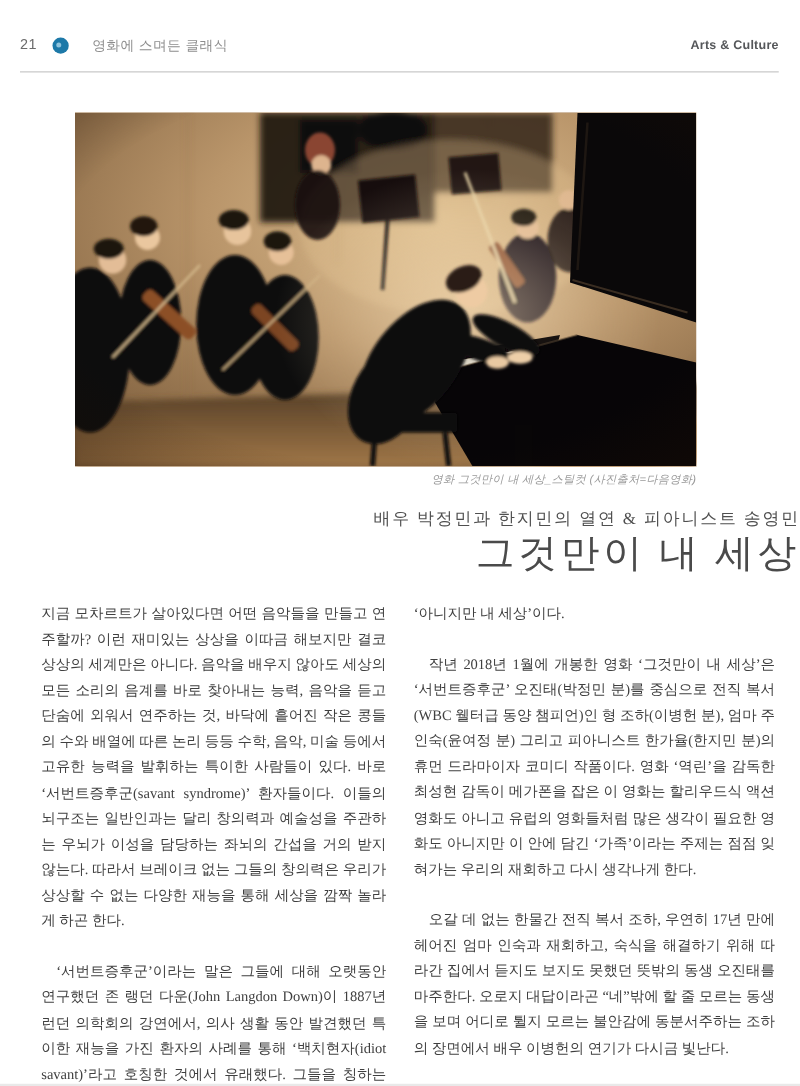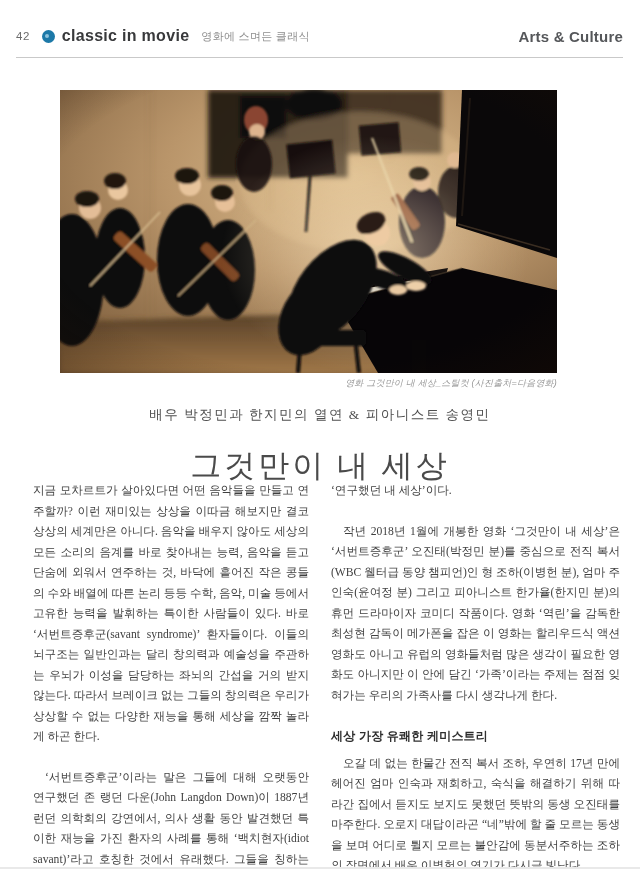--- a/index.html
+++ b/index.html
@@ -19,43 +19,43 @@
     width:13px;height:13px;border-radius:50%;background:#1d79a8;
     margin-left:12px;margin-right:7px;position:relative;flex:0 0 auto;
   }
   .bullet::after{
     content:"";position:absolute;left:3px;top:4px;width:4px;height:4px;
     border-radius:50%;background:#8ec3dd;
   }
   .section-title{font-size:16px;font-weight:bold;color:#38393b;letter-spacing:.3px;}
   .section-tagline{font-size:11px;color:#8d8d8d;margin-left:12px;letter-spacing:.3px;text-align:center;}
   .header-spacer{flex:1;}
-  .right-label{font-size:15px;font-weight:bold;color:#55575a;letter-spacing:.2px;}
+  .right-label{font-size:10px;font-weight:bold;color:#55575a;letter-spacing:.2px;}
   .rule{
     position:absolute;top:57px;left:16px;right:17px;height:0;
     border-top:1px solid #c9c9c9;
   }
   
   .photo{
     position:absolute;left:60px;top:90px;width:497px;height:283px;
     overflow:hidden;background:#a9855c;
   }
   .photo svg{display:block;}
   .caption{
     position:absolute;top:377px;right:83px;
     font-family:"Liberation Sans","DejaVu Sans",sans-serif;
     font-size:9px;color:#9a9a9a;letter-spacing:.2px;font-style:italic;
   }
   
   .kicker{
-    position:absolute;top:406px;left:0;width:640px;text-align:center;
+    position:absolute;top:406px;left:0;width:640px;text-align:right;
     font-size:13.5px;color:#4f4f4f;letter-spacing:1.5px;
   }
   .title{
-    position:absolute;top:424px;left:0;width:640px;text-align:center;
+    position:absolute;top:401px;left:0;width:640px;text-align:right;
     font-size:31px;color:#4a4a4a;letter-spacing:3px;font-weight:normal;
   }
   
   .col{
     position:absolute;top:481px;
     font-size:11.6px;line-height:20.5px;color:#3f3f3f;
     text-align:justify;
   }
   .col-left{left:33px;width:276px;}
   .col-right{left:331px;width:289px;}
@@ -68,23 +68,22 @@
     margin:6px 0 7px 0;letter-spacing:.2px;
   }
   .page-bottom-edge{
     position:absolute;left:0;right:0;bottom:0;height:2px;background:#e9e9e9;
   }
 </style>
 </head>
 <body>
 
 <div class="header">
-  <span class="page-num">42</span>
+  <span class="page-num">21</span>
   <span class="bullet"></span>
-  <span class="section-title">classic in movie</span>
   <span class="section-tagline">영화에 스며든 클래식</span>
   <span class="header-spacer"></span>
   <span class="right-label">Arts &amp; Culture</span>
 </div>
 <div class="rule"></div>
 
 <div class="photo">
   <svg viewBox="0 0 497 283" width="497" height="283" xmlns="http://www.w3.org/2000/svg">
     <defs>
       <radialGradient id="wall" cx="58%" cy="30%" r="82%">
@@ -213,20 +212,19 @@
 
 <div class="kicker">배우 박정민과 한지민의 열연 &amp; 피아니스트 송영민</div>
 <h1 class="title">그것만이 내 세상</h1>
 
 <div class="col col-left">
   <p>지금 모차르트가 살아있다면 어떤 음악들을 만들고 연주할까? 이런 재미있는 상상을 이따금 해보지만 결코 상상의 세계만은 아니다. 음악을 배우지 않아도 세상의 모든 소리의 음계를 바로 찾아내는 능력, 음악을 듣고 단숨에 외워서 연주하는 것, 바닥에 흩어진 작은 콩들의 수와 배열에 따른 논리 등등 수학, 음악, 미술 등에서 고유한 능력을 발휘하는 특이한 사람들이 있다. 바로 ‘서번트증후군(savant syndrome)’ 환자들이다. 이들의 뇌구조는 일반인과는 달리 창의력과 예술성을 주관하는 우뇌가 이성을 담당하는 좌뇌의 간섭을 거의 받지 않는다. 따라서 브레이크 없는 그들의 창의력은 우리가 상상할 수 없는 다양한 재능을 통해 세상을 깜짝 놀라게 하곤 한다.</p>
   <p class="indent">‘서번트증후군’이라는 말은 그들에 대해 오랫동안 연구했던 존 랭던 다운(John Langdon Down)이 1887년 런던 의학회의 강연에서, 의사 생활 동안 발견했던 특이한 재능을 가진 환자의 사례를 통해 ‘백치현자(idiot savant)’라고 호칭한 것에서 유래했다. 그들을 칭하는 ‘서번트’라는 말은 학자나 현자를 뜻하는 프랑스어 ‘savant’을 차용한 말로, 일반적인 지적 수준은 백치에 가깝지만 특정 분야에서 천재적인 재능을 보이는 환자를 표현한 호칭이었다.(Daum백과 참조) 이처럼 세상은 우리가 이해할 수 없는 수많은 현상들로 가득 차 있다. 비록 ‘정상인’이라는 대부분의 사람들 눈에 그들이 비록 장애인으로 보일 수 있지만 ‘서번트증후군’을 앓는 그들 자신의 눈과 마음으로 느끼는 세상은 오로지</p>
 </div>
 
 <div class="col col-right">
-  <p class="lead">‘연구했던 내 세상’이다.</p>
-  <p class="indent">작년 2018년 1월에 개봉한 영화 ‘그것만이 내 세상’은 ‘서번트증후군’ 오진태(박정민 분)를 중심으로 전직 복서(WBC 웰터급 동양 챔피언)인 형 조하(이병헌 분), 엄마 주인숙(윤여정 분) 그리고 피아니스트 한가율(한지민 분)의 휴먼 드라마이자 코미디 작품이다. 영화 ‘역린’을 감독한 최성현 감독이 메가폰을 잡은 이 영화는 할리우드식 액션 영화도 아니고 유럽의 영화들처럼 많은 생각이 필요한 영화도 아니지만 이 안에 담긴 ‘가족’이라는 주제는 점점 잊혀가는 우리의 가족사를 다시 생각나게 한다.</p>
-  <div class="subheading">세상 가장 유쾌한 케미스트리</div>
+  <p class="lead">‘아니지만 내 세상’이다.</p>
+  <p class="indent">작년 2018년 1월에 개봉한 영화 ‘그것만이 내 세상’은 ‘서번트증후군’ 오진태(박정민 분)를 중심으로 전직 복서(WBC 웰터급 동양 챔피언)인 형 조하(이병헌 분), 엄마 주인숙(윤여정 분) 그리고 피아니스트 한가율(한지민 분)의 휴먼 드라마이자 코미디 작품이다. 영화 ‘역린’을 감독한 최성현 감독이 메가폰을 잡은 이 영화는 할리우드식 액션 영화도 아니고 유럽의 영화들처럼 많은 생각이 필요한 영화도 아니지만 이 안에 담긴 ‘가족’이라는 주제는 점점 잊혀가는 우리의 재회하고 다시 생각나게 한다.</p>
   <p class="indent">오갈 데 없는 한물간 전직 복서 조하, 우연히 17년 만에 헤어진 엄마 인숙과 재회하고, 숙식을 해결하기 위해 따라간 집에서 듣지도 보지도 못했던 뜻밖의 동생 오진태를 마주한다. 오로지 대답이라곤 “네”밖에 할 줄 모르는 동생을 보며 어디로 튈지 모르는 불안감에 동분서주하는 조하의 장면에서 배우 이병헌의 연기가 다시금 빛난다.</p>
 
 </div>
 
 <div class="page-bottom-edge"></div>
 
 </body></html>

